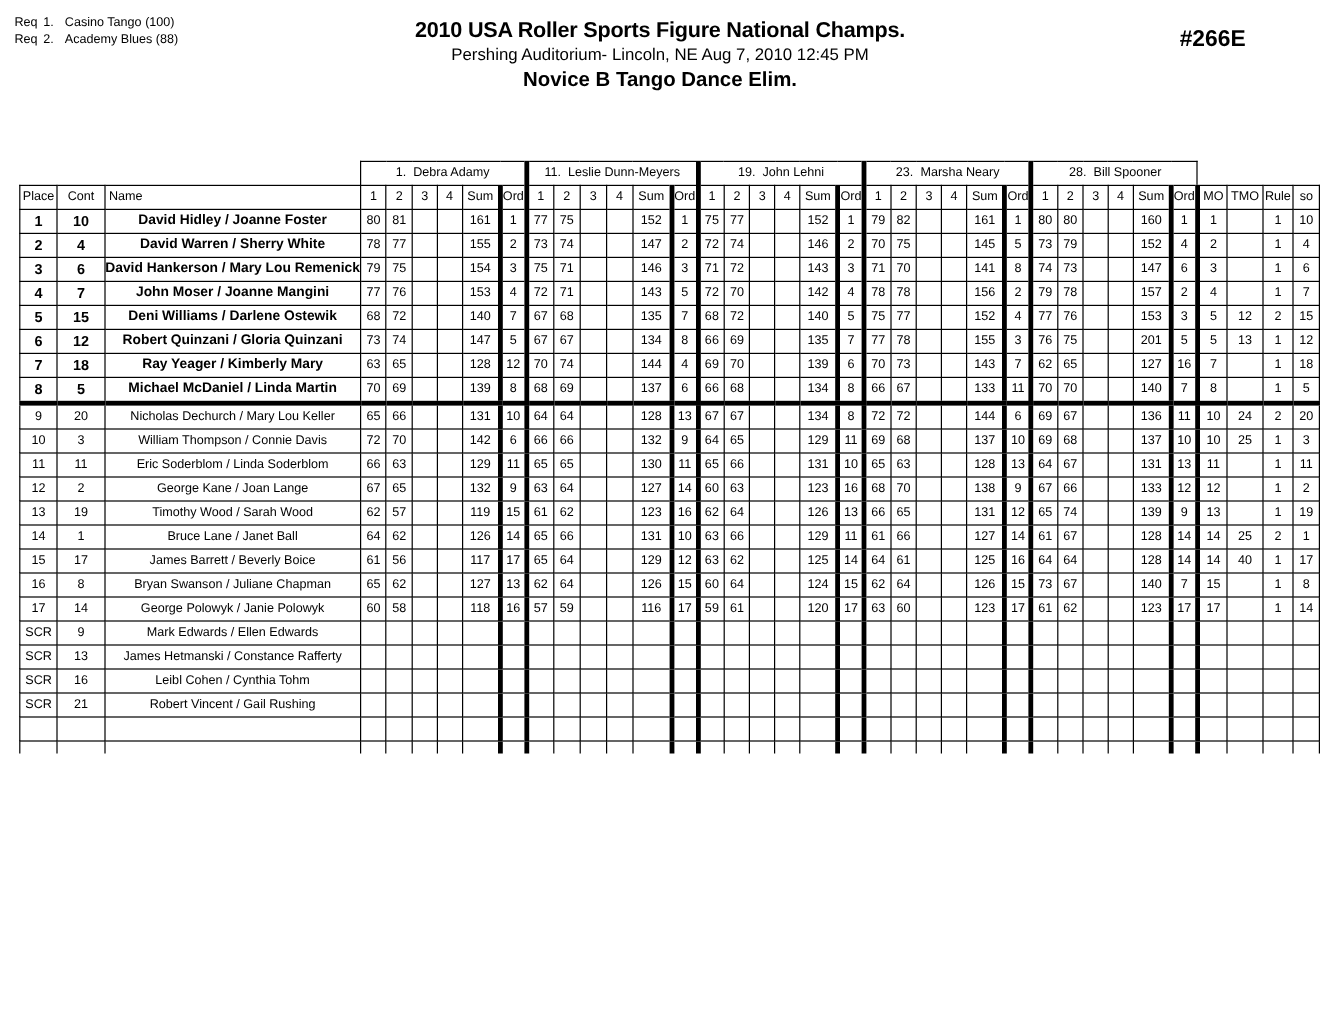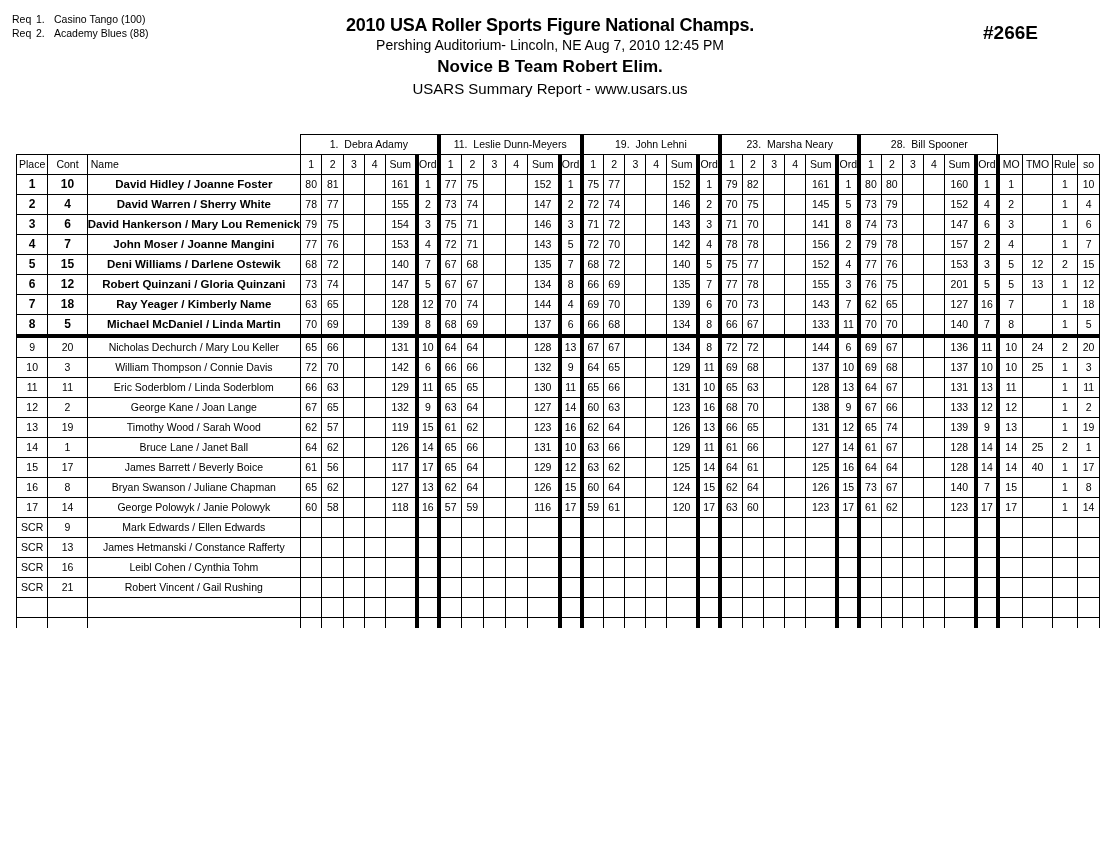--- a/index.html
+++ b/index.html
@@ -93,22 +93,21 @@
       <div class="req-line">
         <span class="req-lbl">Req</span>
         <span class="req-num">2.</span>
         <span class="req-name">Academy Blues (88)</span>
       </div>
     </div>
 
   <div class="hdr">
     <div class="l1">2010 USA Roller Sports Figure National Champs.</div>
     <div class="l2">Pershing Auditorium- Lincoln, NE  Aug 7, 2010  12:45 PM</div>
-    <div class="l3">Novice B Team Robert Elim.</div>
-    <div class="l4">USARS Summary Report - www.usars.us</div>
+    <div class="l3">Novice B Tango Dance Elim.</div>
   </div>
   <div class="evtnum">#266E</div>
 
   <div class="tblwrap">
     <table class="sheet">
       <colgroup id="cg">
           <col class="c-place">
           <col class="c-cont">
           <col class="c-name">
           <col class="c-s">
@@ -427,21 +426,21 @@
             <td class="sum">201</td>
             <td class="ordcell tsepL tsepR">5</td>
             <td class="">5</td>
             <td class="">13</td>
             <td class="">1</td>
             <td class="">12</td>
           </tr>
           <tr class="qual">
             <td class="place">7</td>
             <td class="cont">18</td>
-            <td class="name">Ray Yeager / Kimberly Name</td>
+            <td class="name">Ray Yeager / Kimberly Mary</td>
             <td class="sc">63</td>
             <td class="sc">65</td>
             <td class="sc"></td>
             <td class="sc"></td>
             <td class="sum">128</td>
             <td class="ordcell tsepL tsepR">12</td>
             <td class="sc tsepL">70</td>
             <td class="sc">74</td>
             <td class="sc"></td>
             <td class="sc"></td>

